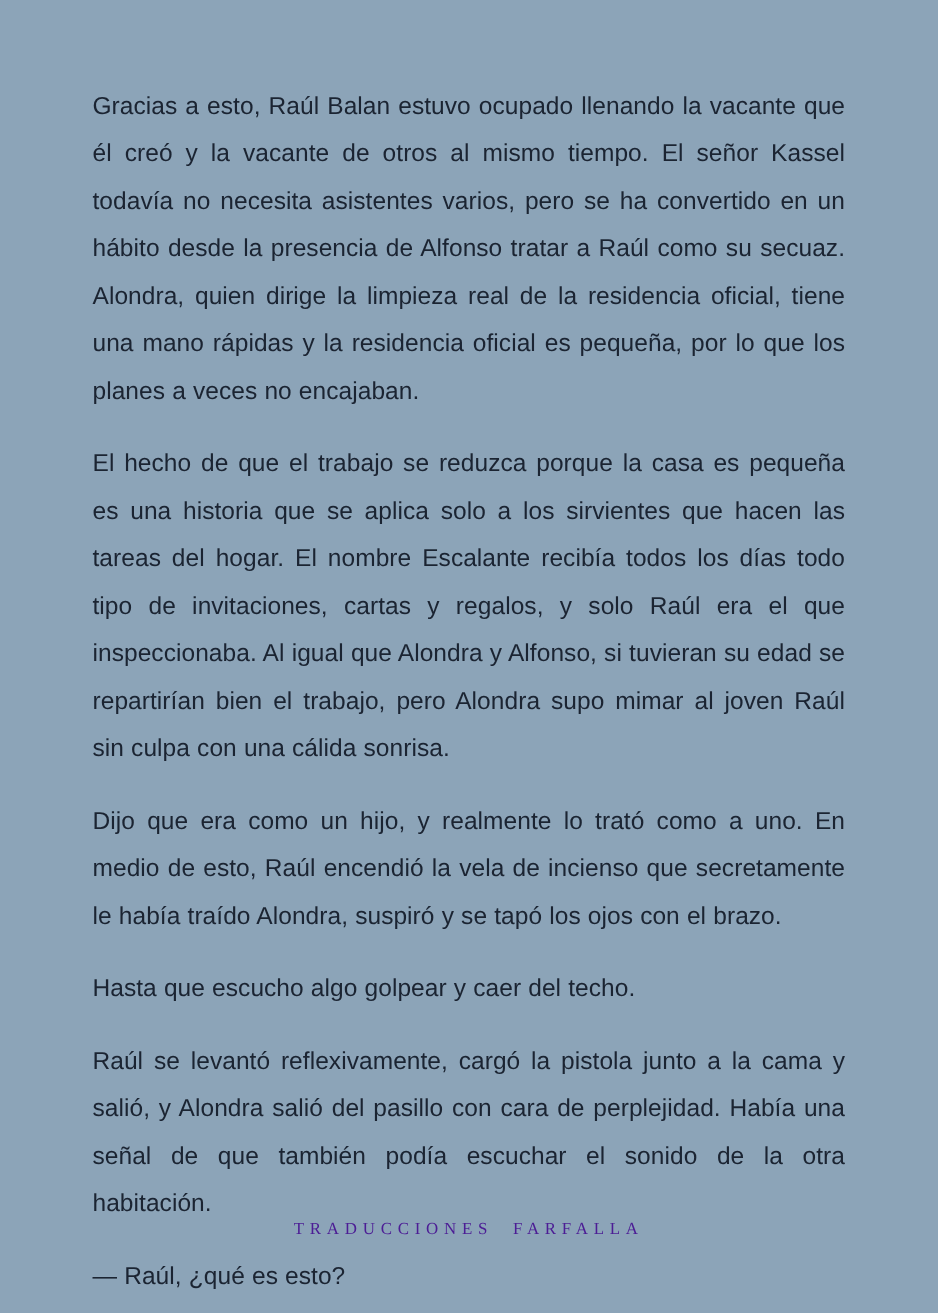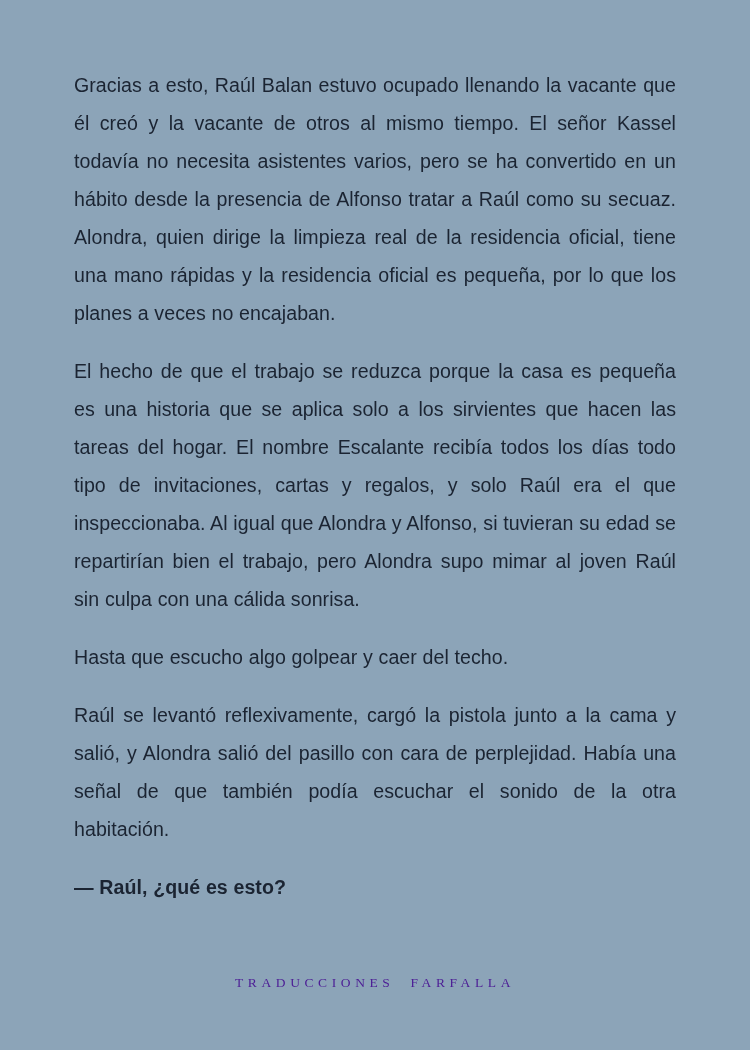--- a/index.html
+++ b/index.html
@@ -31,21 +31,20 @@
     font-size: 19.6px;
     line-height: 38px;
     color: #1b2432;
     text-align: justify;
     text-justify: inter-word;
     letter-spacing: 0.05px;
     word-spacing: 0.2px;
   }
   .para:last-of-type {
     margin-bottom: 16px;
-    font-weight: bold;
   }
   .para-dialogue {
     text-align: left;
   }
   .watermark {
     position: absolute;
     left: 0;
     right: 0;
     top: 974px;
     text-align: center;
@@ -61,20 +60,21 @@
 <body>
 
 <div class="page">
 
   <div class="text-column">
 
     <p class="para">Gracias a esto, Raúl Balan estuvo ocupado llenando la vacante que él creó y la vacante de otros al mismo tiempo. El señor Kassel todavía no necesita asistentes varios, pero se ha convertido en un hábito desde la presencia de Alfonso tratar a Raúl como su secuaz. Alondra, quien dirige la limpieza real de la residencia oficial, tiene una mano rápidas y la residencia oficial es pequeña, por lo que los planes a veces no encajaban.</p>
 
     <p class="para">El hecho de que el trabajo se reduzca porque la casa es pequeña es una historia que se aplica solo a los sirvientes que hacen las tareas del hogar. El nombre Escalante recibía todos los días todo tipo de invitaciones, cartas y regalos, y solo Raúl era el que inspeccionaba. Al igual que Alondra y Alfonso, si tuvieran su edad se repartirían bien el trabajo, pero Alondra supo mimar al joven Raúl sin culpa con una cálida sonrisa.</p>
 
+    <p class="para">Dijo que era como un hijo, y realmente lo trató como a uno. En medio de esto, Raúl encendió la vela de incienso que secretamente le había traído Alondra, suspiró y se tapó los ojos con el brazo.</p>
 
 
     <p class="para">Hasta que escucho algo golpear y caer del techo.</p>
 
     <p class="para">Raúl se levantó reflexivamente, cargó la pistola junto a la cama y salió, y Alondra salió del pasillo con cara de perplejidad. Había una señal de que también podía escuchar el sonido de la otra habitación.</p>
 
     <p class="para para-dialogue">— Raúl, ¿qué es esto?</p>
 
   </div>
 

